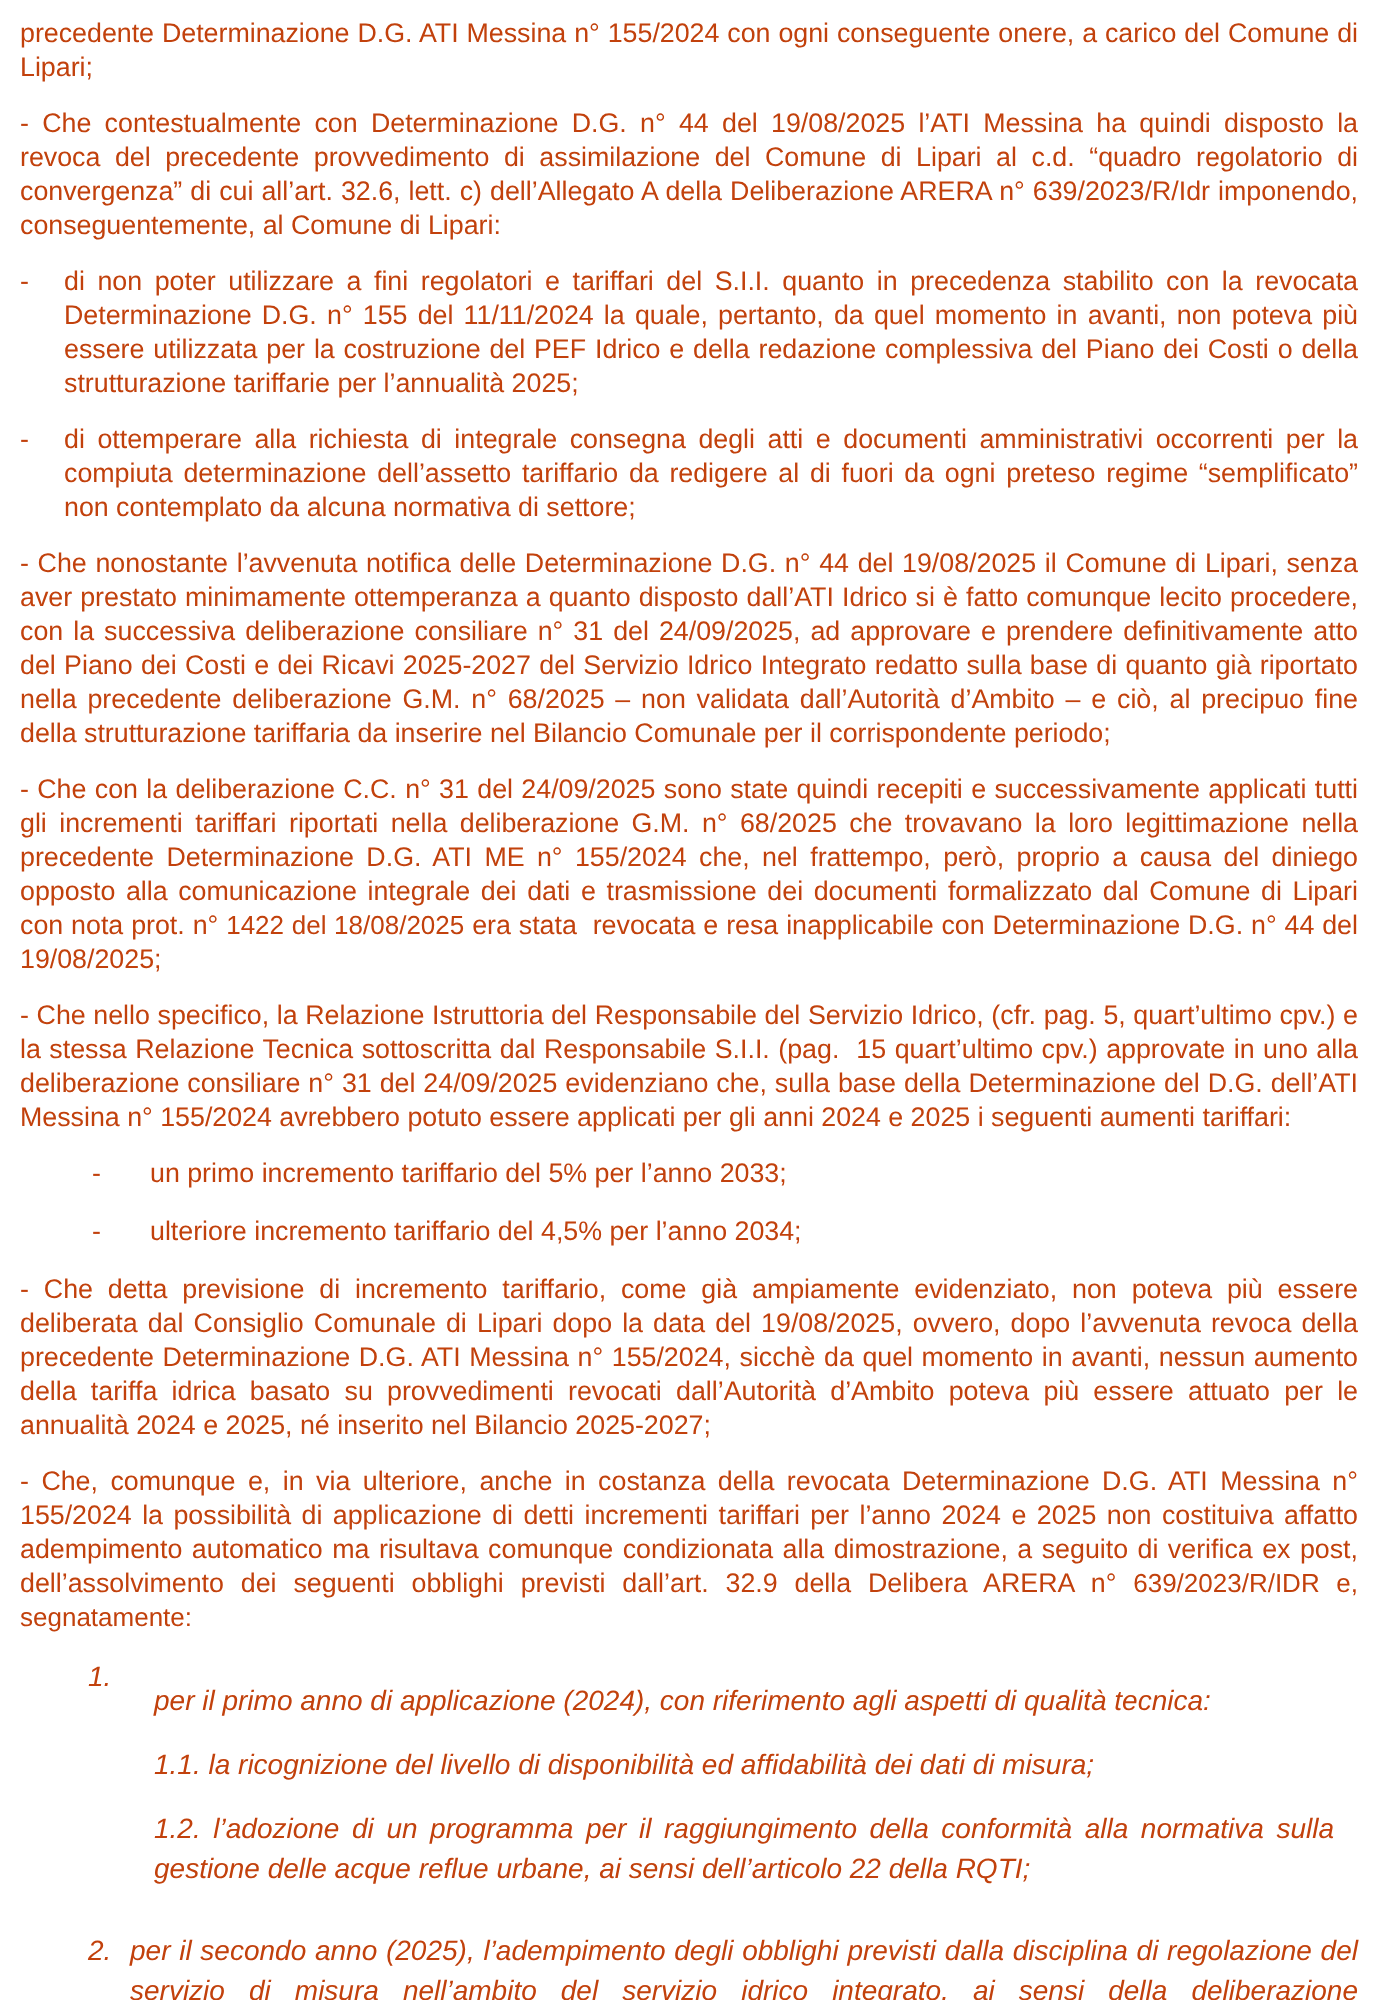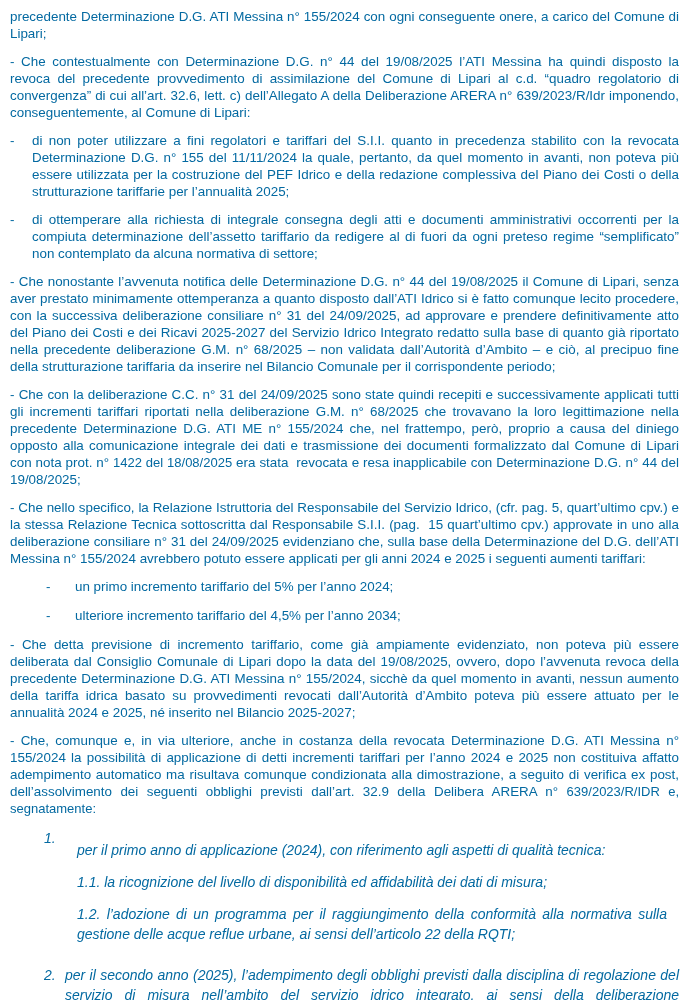--- a/index.html
+++ b/index.html
@@ -1,21 +1,21 @@
 <!DOCTYPE html>
 <html lang="it"><head>
 <meta charset="utf-8">
 <style>
   html, body { margin: 0; padding: 0; background: #ffffff; }
   .page {
     width: 692px;
     height: 1000px;
     box-sizing: border-box;
     background: #ffffff;
-    color: #0369a1;
+    color: #c2410c;
     padding: 8px 13px 0 10px;
     font-family: "Liberation Sans", sans-serif;
     font-size: 13.4px;
     line-height: 17px;
     text-align: justify;
     overflow: hidden;
   }
   p.body-par { margin: 0 0 11px 0; }
   .dash-item { display: flex; margin: 0 0 11px 0; }
   .dash-item .marker { flex: none; width: 22px; }
@@ -51,21 +51,21 @@
 
   <p class="body-par">- Che nonostante l’avvenuta notifica delle Determinazione D.G. n° 44 del 19/08/2025 il Comune di Lipari, senza aver prestato minimamente ottemperanza a quanto disposto dall’ATI Idrico si è fatto comunque lecito procedere, con la successiva deliberazione consiliare n° 31 del 24/09/2025, ad approvare e prendere definitivamente atto del Piano dei Costi e dei Ricavi 2025-2027 del Servizio Idrico Integrato redatto sulla base di quanto già riportato nella precedente deliberazione G.M. n° 68/2025 – non validata dall’Autorità d’Ambito – e ciò, al precipuo fine della strutturazione tariffaria da inserire nel Bilancio Comunale per il corrispondente periodo;</p>
 
   <p class="body-par"><span>- Che con la deliberazione C.C. n° 31 del 24/09/2025 sono state quindi recepiti e successivamente applicati tutti gli incrementi tariffari riportati nella deliberazione G.M. n° 68/2025 che trovavano la loro legittimazione nella precedente Determinazione D.G. ATI ME n° 155/2024 che, nel frattempo, però, proprio a causa del diniego opposto alla comunicazione integrale dei dati e trasmissione dei documenti formalizzato dal Comune di Lipari con nota prot. n° </span><span class="big-run">1422 del 18/08/2025</span><span> era stata &nbsp;revocata e resa inapplicabile con Determinazione D.G. n° 44 del 19/08/2025;</span></p>
 
   <p class="body-par">- Che nello specifico, la Relazione Istruttoria del Responsabile del Servizio Idrico, (cfr. pag. 5, quart’ultimo cpv.) e la stessa Relazione Tecnica sottoscritta dal Responsabile S.I.I. (pag. &nbsp;15 quart’ultimo cpv.) approvate in uno alla deliberazione consiliare n° 31 del 24/09/2025 evidenziano che, sulla base della Determinazione del D.G. dell’ATI Messina n° 155/2024 avrebbero potuto essere applicati per gli anni 2024 e 2025 i seguenti aumenti tariffari:</p>
 
   <div class="inner">
     <div class="dash-item">
       <span class="marker">-</span>
-      <div class="dash-text">un primo incremento tariffario del 5% per l’anno 2024;</div>
+      <div class="dash-text">un primo incremento tariffario del 5% per l’anno 2033;</div>
     </div>
     <div class="dash-item">
       <span class="marker">-</span>
       <div class="dash-text">ulteriore incremento tariffario del 4,5% per l’anno 2034;</div>
     </div>
   </div>
 
   <p class="body-par">- Che detta previsione di incremento tariffario, come già ampiamente evidenziato, non poteva più essere deliberata dal Consiglio Comunale di Lipari dopo la data del 19/08/2025, ovvero, dopo l’avvenuta revoca della precedente Determinazione D.G. ATI Messina n° 155/2024, sicchè da quel momento in avanti, nessun aumento della tariffa idrica basato su provvedimenti revocati dall’Autorità d’Ambito poteva più essere attuato per le annualità 2024 e 2025, né inserito nel Bilancio 2025-2027;</p>
 
   <p class="body-par"><span>- Che, comunque e, in via ulteriore, anche in costanza della revocata Determinazione D.G. ATI Messina n° 155/2024 la possibilità di applicazione di detti incrementi tariffari per l’anno 2024 e 2025 non costituiva affatto adempimento automatico ma risultava comunque condizionata alla dimostrazione, a seguito di verifica ex post, dell’assolvimento dei seguenti obblighi previsti dall’art. 32.9 della Delibera ARERA n° </span><span class="big-run">639/2023/R/IDR e, segnatamente:</span></p>

